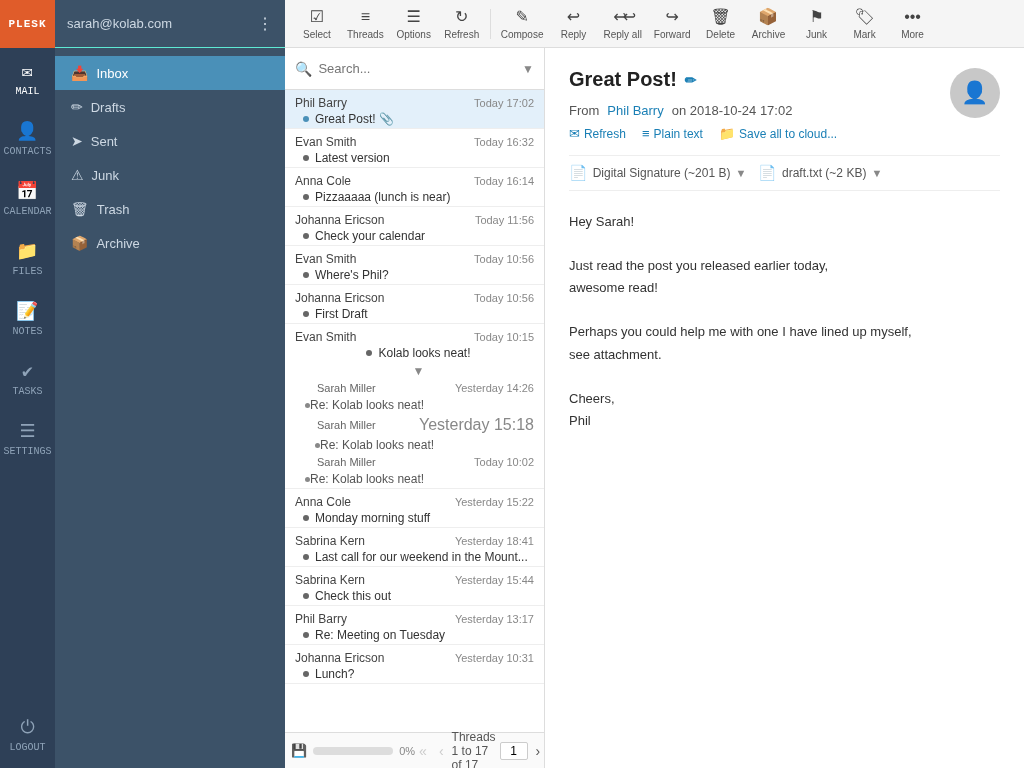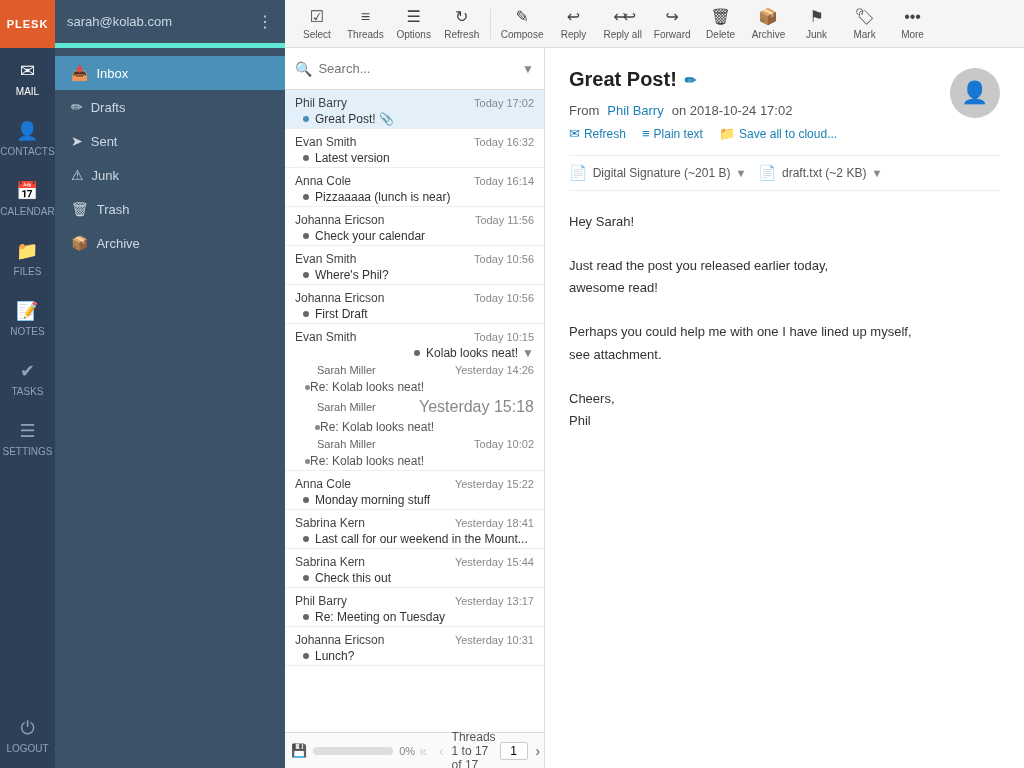--- a/index.html
+++ b/index.html
@@ -8,20 +8,21 @@
     
     #sidebar {
       width: 55px;
       background: #2e4057;
       display: flex;
       flex-direction: column;
       align-items: center;
       padding-top: 0;
       height: 100%;
       flex-shrink: 0;
+      font-family: Liberation Mono, monospace;
     }
     #sidebar-logo {
       width: 55px;
       height: 48px;
       background: #e05c2a;
       display: flex;
       align-items: center;
       justify-content: center;
       color: white;
       font-weight: bold;
@@ -70,21 +71,21 @@
       height: 100%;
       flex-shrink: 0;
     }
     #account-header {
       height: 48px;
       display: flex;
       align-items: center;
       padding: 0 12px;
       color: white;
       font-size: 13px;
-      border-bottom: 5px solid #5eead4;
+      border-bottom: 1px solid #5eead4;
       justify-content: space-between;
     }
     #account-header span { color: #cdd8e3; }
     #folder-list {
       display: flex;
       flex-direction: column;
       padding: 8px 0;
     }
     .folder-item {
       height: 34px;
@@ -579,21 +580,21 @@
             <span class="dot"></span>
             <span>First Draft</span>
           </div>
         </div>
 
         <div class="email-thread">
           <div class="thread-main">
             <span class="thread-sender">Evan Smith</span>
             <span class="thread-time">Today 10:15</span>
           </div>
-          <div class="thread-subject" style="justify-content: flex-end;">
+          <div class="thread-subject" style="justify-content: center; flex-direction: column;">
             <div style="display:flex;align-items:center;gap:4px;">
               <span class="dot"></span>
               <span>Kolab looks neat!</span>
             </div>
             <span class="collapse-icon">▼</span>
           </div>
 
           <div class="thread-reply">
             <span style="font-size:11px;color:#666;min-width:80px;">Sarah Miller</span>
             <span style="flex:1;font-size:11px;color:#888;text-align:right;">Yesterday 14:26</span>

